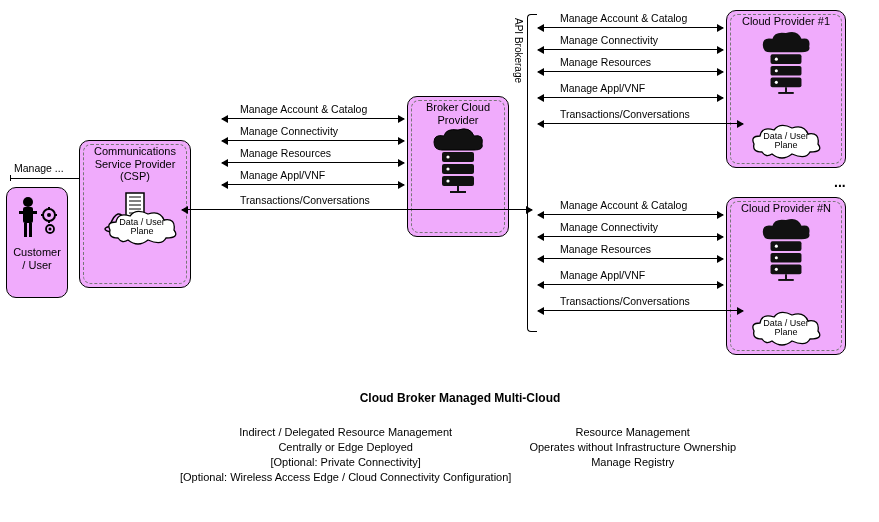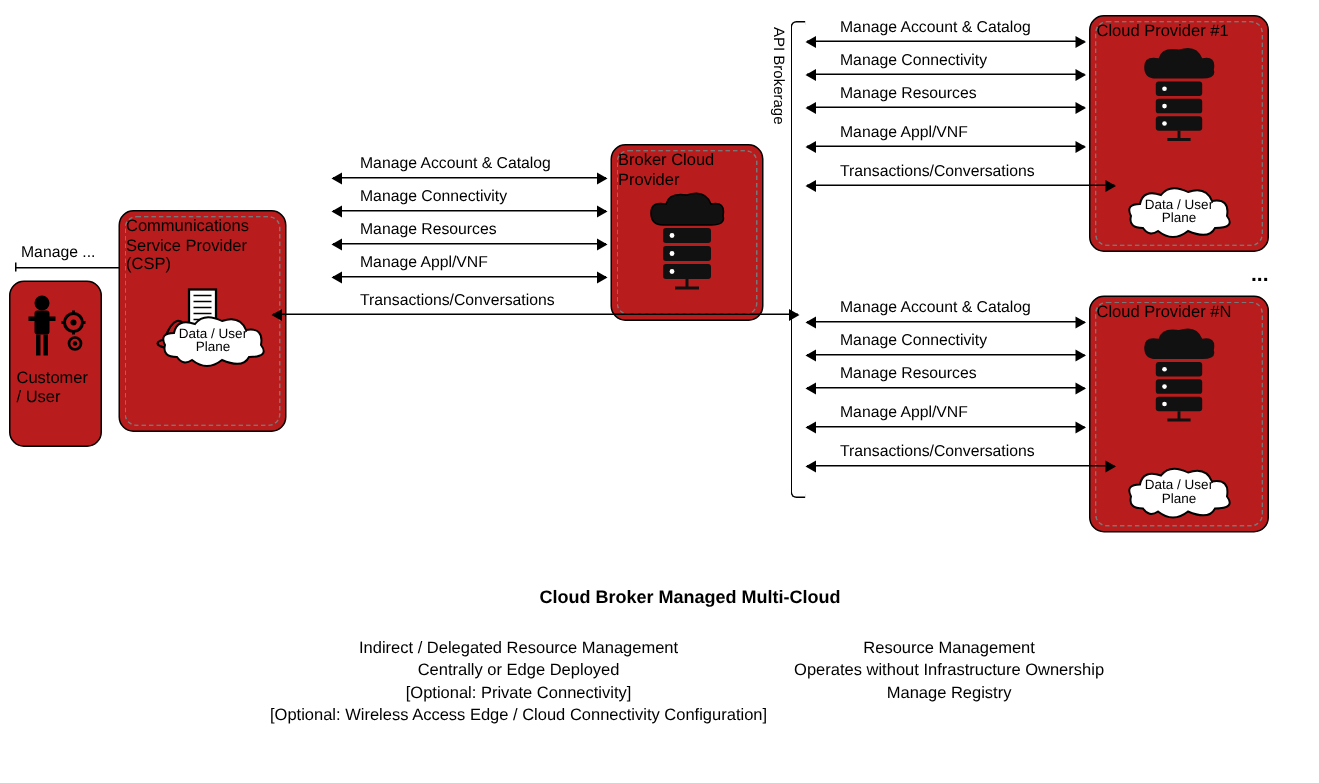--- a/index.html
+++ b/index.html
@@ -9,22 +9,23 @@
     font-family: Arial, sans-serif;
     font-size: 11px;
     color: #000;
     position: relative;
     background: #fff;
   }
   .node {
     position: absolute;
     border: 1.5px solid #000;
     border-radius: 10px;
+    text-align: center;
     padding: 4px;
-    background: #b91c1c;
+    background: #f0abfc;
   }
   .node-title { font-size: 11px; line-height: 1.15; }
   .cloud {
     position: absolute;
     font-size: 9px;
     text-align: center;
   }
   .cloud svg { position: absolute; left:0; top:0; }
   .cloud-label { position: relative; z-index: 2; padding-top: 10px; line-height:1.05;}
   .arrow-label {
@@ -128,21 +129,21 @@
   </svg>
 </div>
 
 <div class="cloud" style="left:104px; top:208px; width:76px; height:40px;">
   <svg width="76" height="40" viewBox="0 0 76 40">
     <path d="M14 30 Q4 30 6 22 Q2 14 12 14 Q14 4 26 8 Q32 0 44 6 Q56 2 60 12 Q72 10 70 22 Q76 30 62 30 Q58 38 44 32 Q34 40 24 32 Q18 36 14 30 Z" fill="#fff" stroke="#000" stroke-width="1.3"></path>
   </svg>
   <div class="cloud-label"><span>Data / User<br>Plane</span></div>
 </div>
 
-<div class="node dashed-inner" style="left:407px; top:96px; width:102px; height:118px;">
+<div class="node dashed-inner" style="left:407px; top:96px; width:102px; height:141px;">
   <div class="node-title">Broker Cloud</div>
   <div class="node-title">Provider</div>
   <svg class="icon" width="60" height="66" viewBox="0 0 60 66">
     <path d="M14 22 Q6 22 6 14 Q6 6 16 8 Q18 0 30 2 Q42 -2 46 8 Q56 6 54 16 Q56 22 46 22 Z" fill="#111" stroke="#000"></path>
     <rect x="14" y="24" width="32" height="10" rx="2" fill="#111"></rect>
     <rect x="14" y="36" width="32" height="10" rx="2" fill="#111"></rect>
     <rect x="14" y="48" width="32" height="10" rx="2" fill="#111"></rect>
     <circle cx="20" cy="29" r="1.6" fill="#fff"></circle>
       <circle cx="20" cy="41" r="1.6" fill="#fff"></circle>
       <circle cx="20" cy="53" r="1.6" fill="#fff"></circle>

